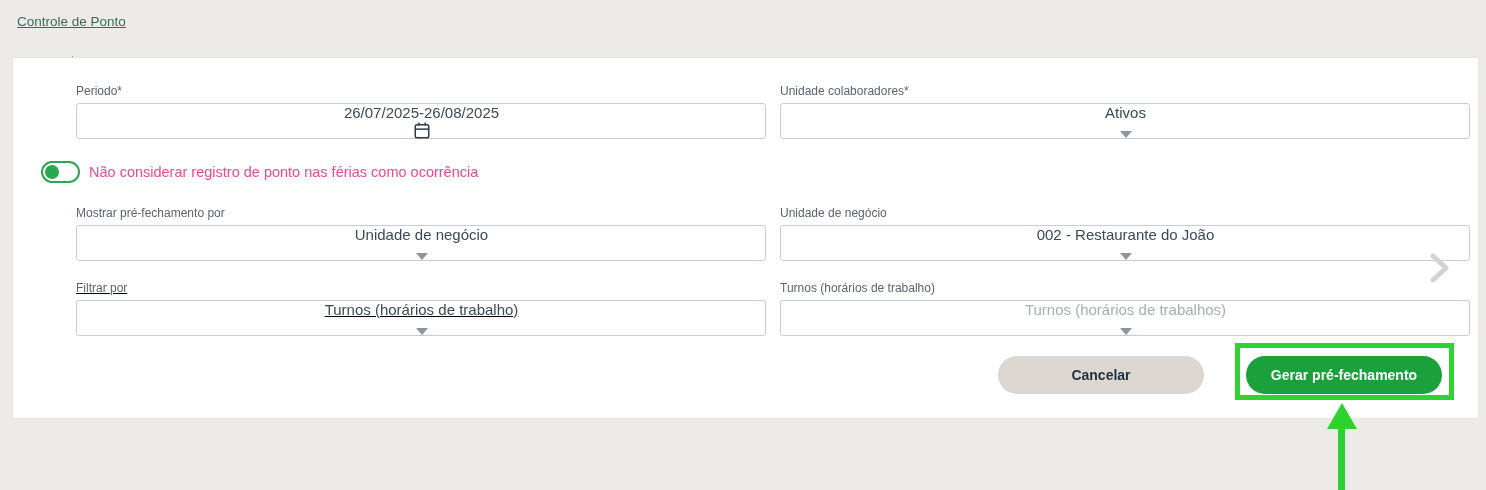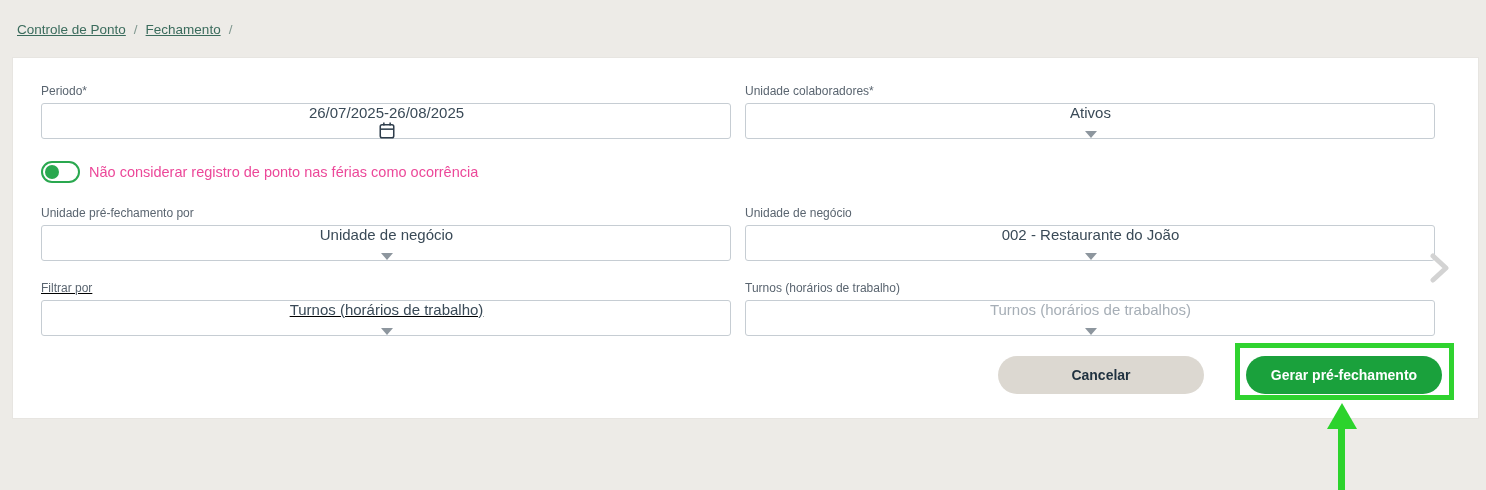--- a/index.html
+++ b/index.html
@@ -7,42 +7,43 @@
   body {
     background:#edebe7;
     font-family:"Liberation Sans", sans-serif;
     position:relative;
     overflow:hidden;
   }
 
   
   .breadcrumb {
     position:absolute; left:17px; top:14px;
-    display:flex; align-items:center; gap:8px;
+    display:flex; align-items:center; gap:24px;
     height:30px;
+    flex-direction:column;
   }
   .crumb-link {
     font-size:13.5px; color:#3a6b5c; text-decoration:underline;
     cursor:pointer;
   }
   .crumb-sep { font-size:13.5px; color:#7f978f; }
   .crumb-current {
     font-size:19px; font-weight:bold; color:#1e3c55;
   }
 
   
   .card {
     position:absolute; left:12px; top:57px;
     width:1467px; height:362px;
     background:#ffffff;
     border:1px solid #e7e5e1;
     z-index:1;
   }
 
-  .field { position:absolute; width:690px; }
+  .field { position:absolute; width:690px;margin-left:35px; }
   .field-label {
     font-size:12px; color:#5a6570; margin-bottom:5px; line-height:13px;
   }
   .input {
     height:36px; border:1px solid #c6cdd3; border-radius:3px;
     background:#fff; display:flex; align-items:center;
     justify-content:space-between; padding:0 12px 0 13px;
     cursor:pointer;
     flex-direction:column;
   }
@@ -150,21 +151,21 @@
   </div>
 
   <div class="toggle-row">
     <div class="toggle">
       <span class="toggle-knob"></span>
     </div>
     <span class="toggle-label">Não considerar registro de ponto nas férias como ocorrência</span>
   </div>
 
   <div class="field" style="left:28px; top:149px;">
-    <div class="field-label">Unidade pré-fechamento por</div>
+    <div class="field-label">Mostrar pré-fechamento por</div>
     <div class="input">
       <span class="input-value">Unidade de negócio</span>
       <span class="caret"></span>
     </div>
   </div>
 
   <div class="field" style="left:732px; top:149px;">
     <div class="field-label">Unidade de negócio</div>
     <div class="input">
       <span class="input-value">002 - Restaurante do João</span>

